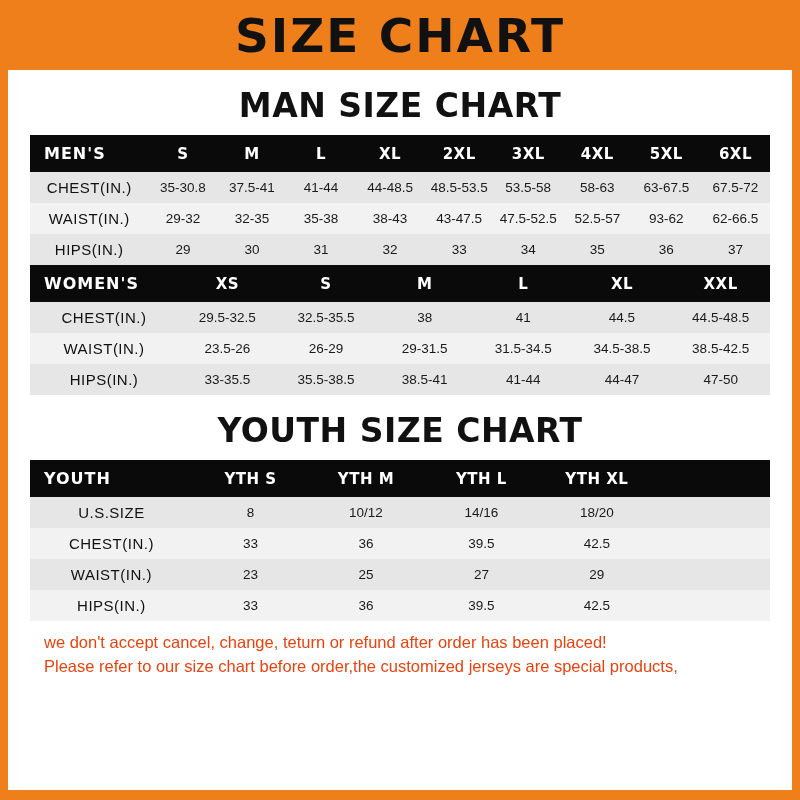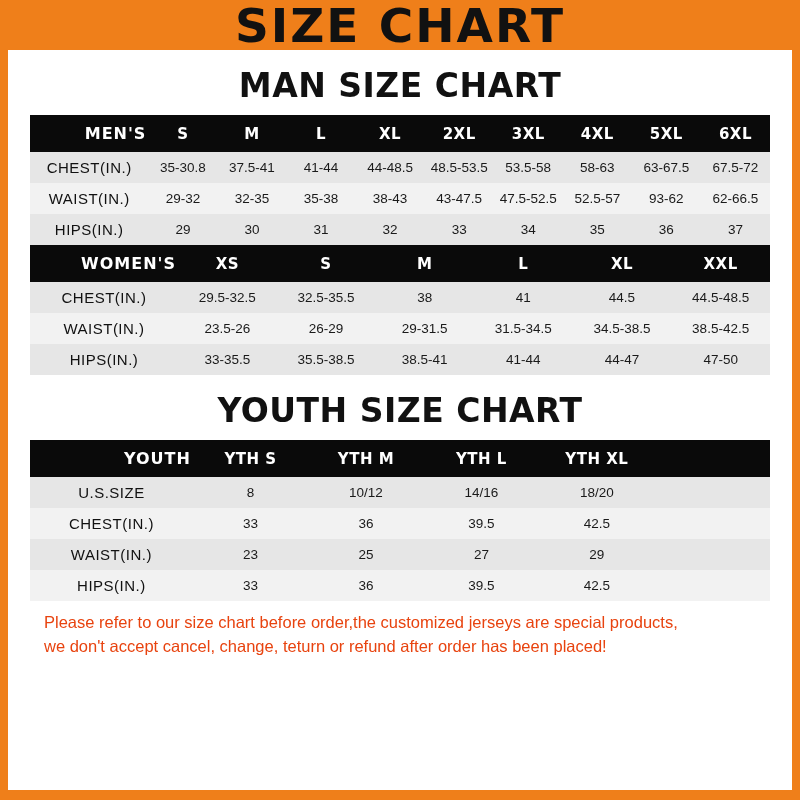--- a/index.html
+++ b/index.html
@@ -12,21 +12,21 @@
   .page {
     width: 800px; height: 800px;
     position: relative;
     background: #ffffff;
     border-left: 8px solid #ef7f1a;
     border-right: 8px solid #ef7f1a;
     overflow: hidden;
   }
   .banner {
     background: #ef7f1a;
-    height: 50px;
+    height: 70px;
     display: flex;
     align-items: center;
     justify-content: center;
     margin: 0 -8px;
   }
   .banner-title {
     font-family: "DejaVu Sans", sans-serif;
     font-weight: bold;
     font-size: 47px;
     letter-spacing: 2px;
@@ -53,21 +53,21 @@
     background: #0a0a0a;
     color: #ffffff;
     font-family: "DejaVu Sans", sans-serif;
     font-weight: bold;
     font-size: 15px;
     padding: 9px 2px;
     text-align: center;
     letter-spacing: 0.5px;
   }
   thead th.rowlabel {
-    text-align: right;
+    text-align: left;
     padding-left: 14px;
     font-size: 16px;
     letter-spacing: 1px;
   }
   tbody td {
     text-align: center;
     font-size: 13.5px;
     color: #1a1a1a;
     padding: 7px 2px;
     font-family: "Liberation Sans", sans-serif;
@@ -245,20 +245,20 @@
           <td>33</td>
           <td>36</td>
           <td>39.5</td>
           <td>42.5</td>
           <td></td>
         </tr>
       </tbody>
     </table>
 
     <div class="footer-note">
+      <div>we don't accept cancel, change, teturn or refund after order has been placed!</div>
       <div>Please refer to our size chart before order,the customized jerseys are special products,</div>
-      <div>we don't accept cancel, change, teturn or refund after order has been placed!</div>
     </div>
 
   </div>
 
   <div class="bottombar"></div>
 </div>
 
 </body></html>

